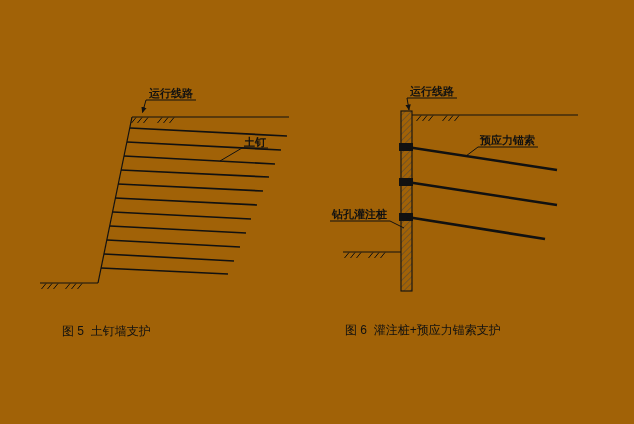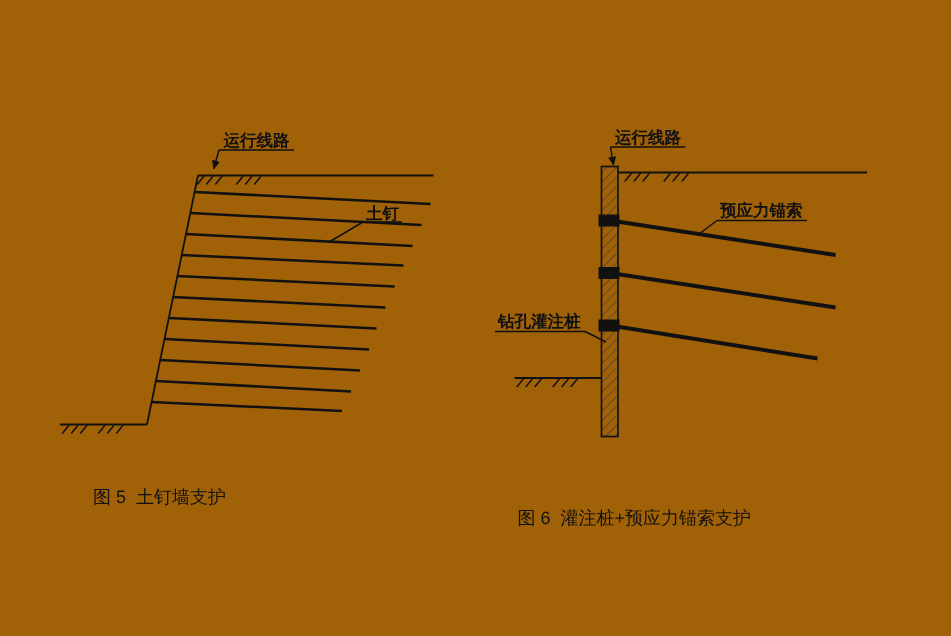--- a/index.html
+++ b/index.html
@@ -153,15 +153,15 @@
 
       <g>
         <text class="dlabel" x="7" y="148">钻孔灌注桩</text>
         <line class="leader" x1="5" y1="151" x2="65" y2="151"></line>
         <line class="leader" x1="65" y1="151" x2="79" y2="158"></line>
       </g>
     </svg>
   </div>
 
   <div class="caption" style="left:62px; top:323px;">图 5  土钉墙支护</div>
-  <div class="caption" style="left:345px; top:337px;">图 6  灌注桩+预应力锚索支护</div>
+  <div class="caption" style="left:345px; top:322px;">图 6  灌注桩+预应力锚索支护</div>
 
 </div>
 
 </body></html>

